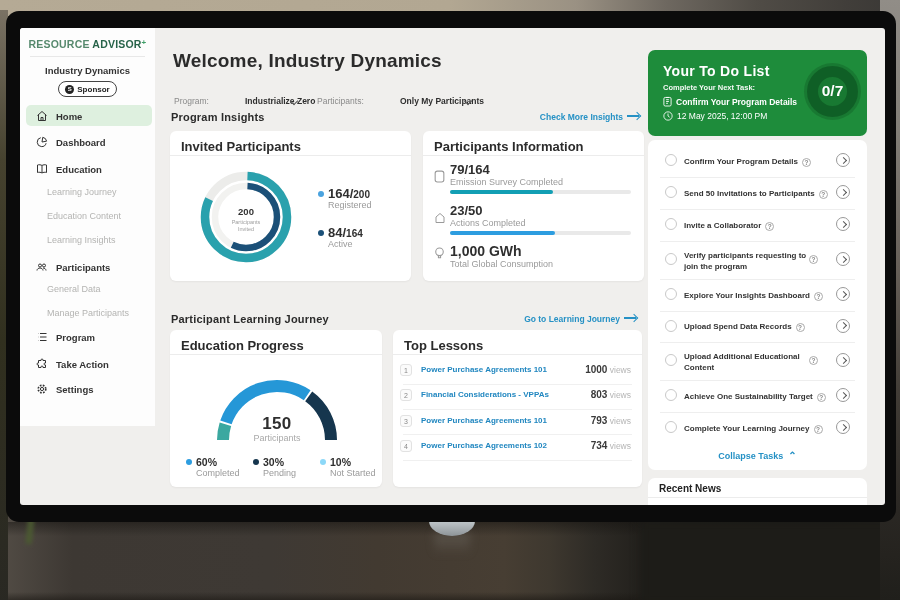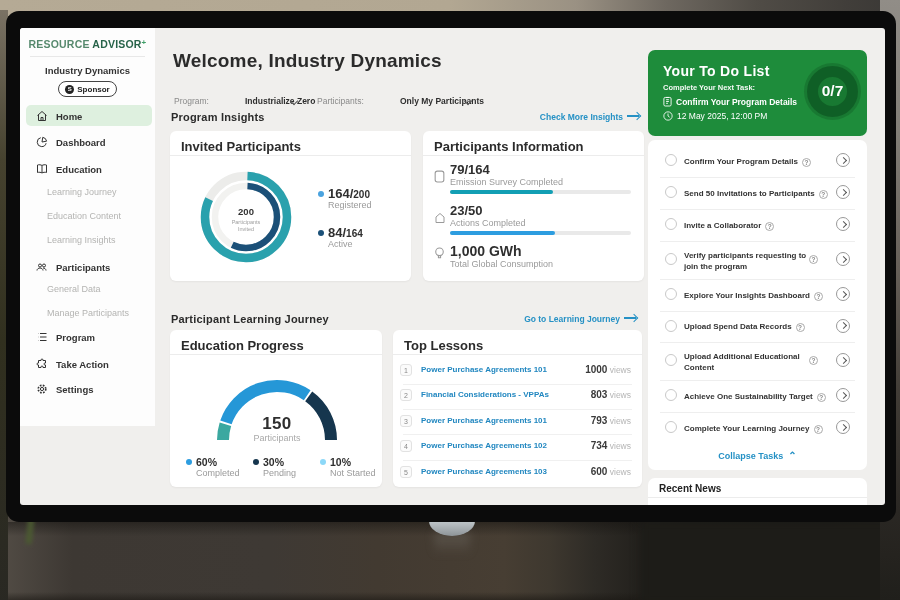--- a/index.html
+++ b/index.html
@@ -265,25 +265,20 @@
         <span class="abs" style="left:28px;top:3px;font-size:8px;font-weight:bold;color:#2187c0;">Power Purchase Agreements 101</span>
         <span class="abs" style="right:11px;top:2px;font-size:8.5px;color:#b5b5b5;"><b style="font-size:10px;color:#3a3a3a;">793</b> views</span>
       </div>
       <div class="abs" style="left: 10px; top: 104.3px; width: 229px; height: 1px; background: rgb(240, 240, 240);"></div>
       <div class="abs" style="left: 0px; top: 108.2px; width: 249px; height: 25px;">
         <span class="abs" style="left:7px;top:2px;width:12px;height:12px;border:1px solid #e2e2e2;border-radius:3px;background:#fbfbfb;font-size:7px;color:#888;text-align:center;line-height:12px;">4</span>
         <span class="abs" style="left:28px;top:3px;font-size:8px;font-weight:bold;color:#2187c0;">Power Purchase Agreements 102</span>
         <span class="abs" style="right:11px;top:2px;font-size:8.5px;color:#b5b5b5;"><b style="font-size:10px;color:#3a3a3a;">734</b> views</span>
       </div>
       <div class="abs" style="left: 10px; top: 129.7px; width: 229px; height: 1px; background: rgb(240, 240, 240);"></div>
-      <div class="abs" style="left: 0px; top: 133.6px; width: 249px; height: 25px;">
-        <span class="abs" style="left:7px;top:2px;width:12px;height:12px;border:1px solid #e2e2e2;border-radius:3px;background:#fbfbfb;font-size:7px;color:#888;text-align:center;line-height:12px;">5</span>
-        <span class="abs" style="left:28px;top:3px;font-size:8px;font-weight:bold;color:#2187c0;">Power Purchase Agreements 103</span>
-        <span class="abs" style="right:11px;top:2px;font-size:8.5px;color:#b5b5b5;"><b style="font-size:10px;color:#3a3a3a;">600</b> views</span>
-      </div>
     </div>
 
   <div id="greencard">
     <div id="gc-title">Your To Do List</div>
     <div id="gc-sub">Complete Your Next Task:</div>
     <div id="gc-task"><svg style="vertical-align:-2px; margin-right:4px;" width="9" height="11" viewBox="0 0 20 24" fill="none" stroke="#fff" stroke-width="2">
           <rect x="2" y="3" width="16" height="19" rx="3"></rect>
           <path d="M7 3 h6 M7 8 h6 M7 12 h6 M7 16 h4"></path>
         </svg>Confirm Your Program Details</div>
     <div id="gc-date"><svg style="vertical-align:-2px; margin-right:4px;" width="10" height="10" viewBox="0 0 24 24" fill="none" stroke="#fff" stroke-width="2">

